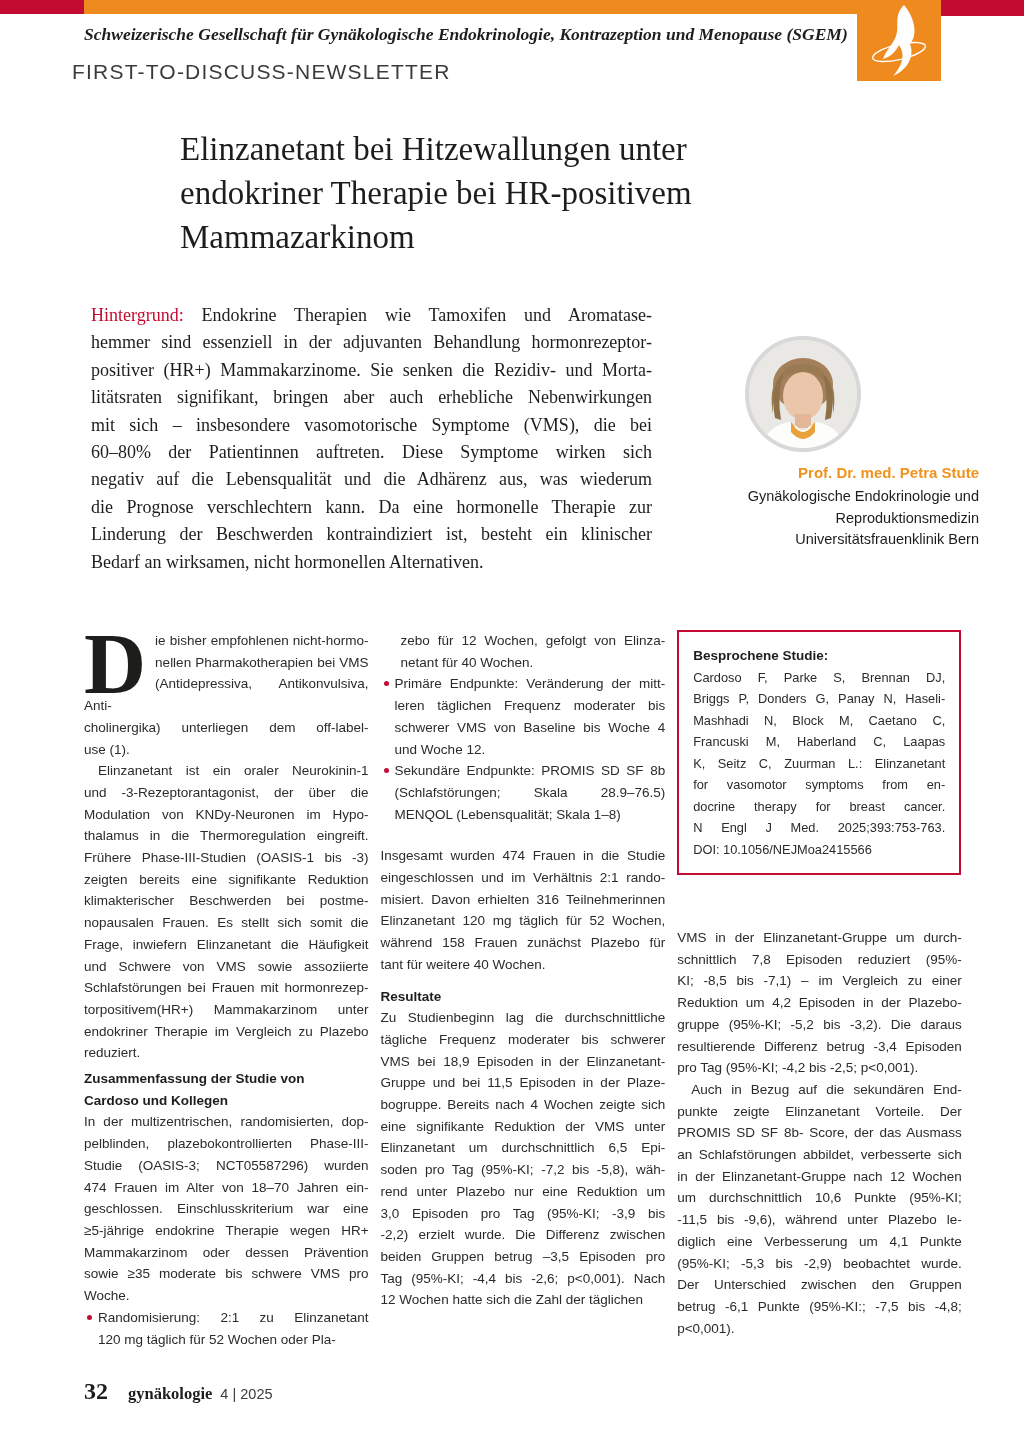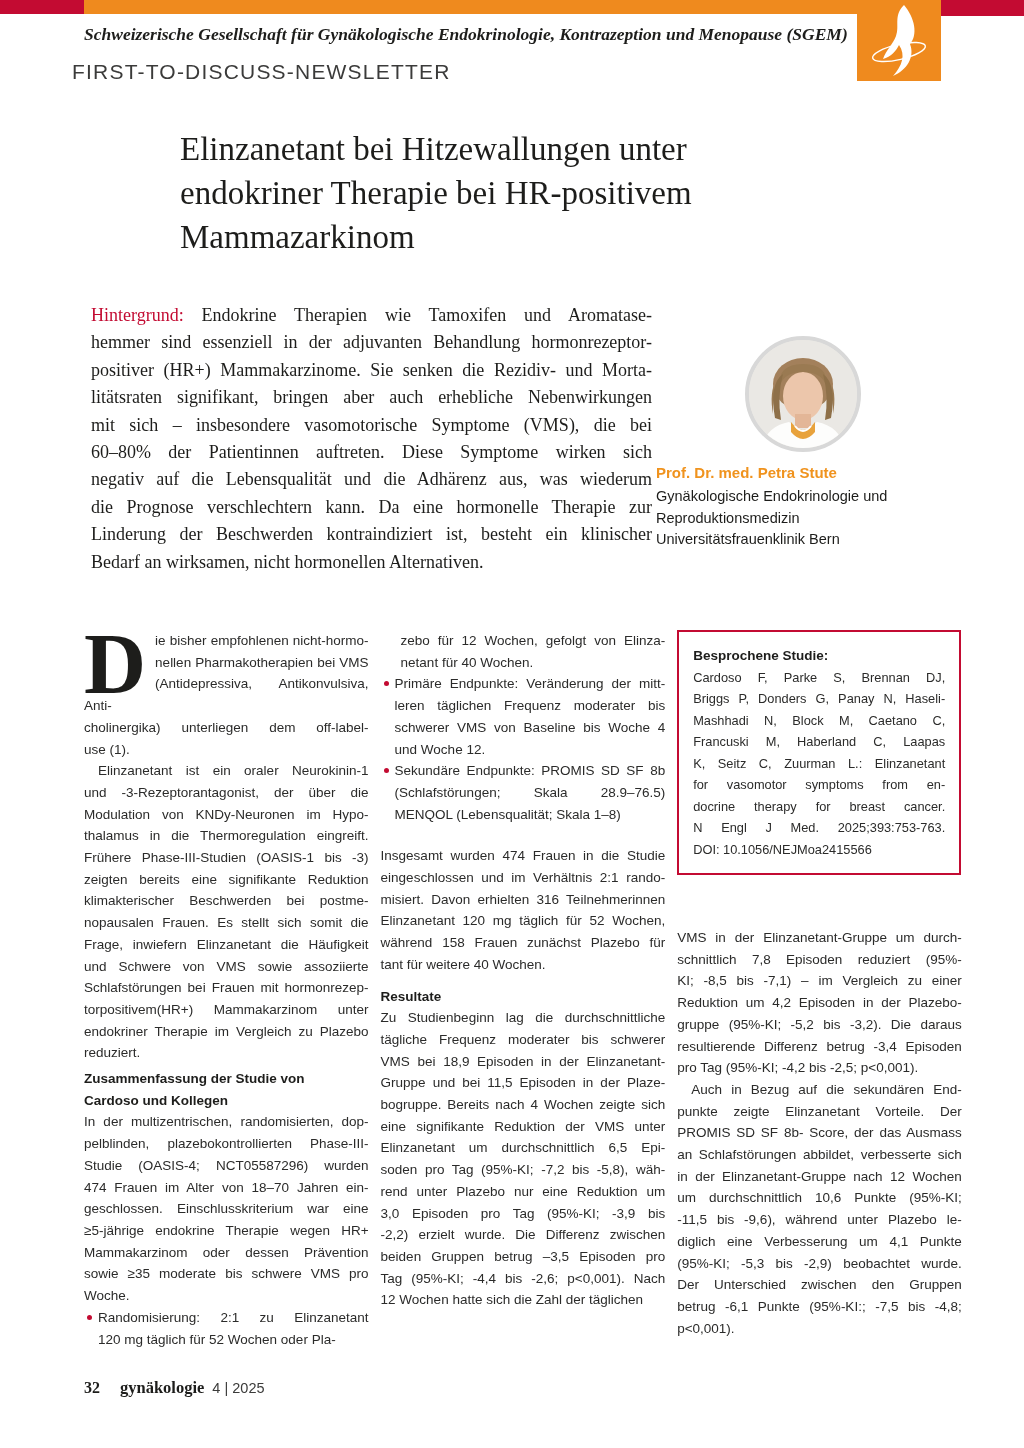--- a/index.html
+++ b/index.html
@@ -28,21 +28,21 @@
   .intro{position:absolute;left:91px;top:302px;width:561px;
          font-family:"Liberation Serif","DejaVu Serif",serif;font-size:18px;line-height:27.4px;color:var(--text);}
   .intro .red{color:var(--red);}
   .tline{text-align:justify;text-align-last:justify;}
   .tline:last-child{text-align-last:left;}
   .intro-l1{text-align:justify;text-align-last:justify;}
   
   .portrait{position:absolute;left:745px;top:336px;width:116px;height:116px;border-radius:50%;
             border:4px solid var(--ring);overflow:hidden;background:#eae8e4;}
   .portrait svg{display:block;width:108px;height:108px;}
-  .caption{position:absolute;left:656px;top:464px;width:280px;text-align:left;}
+  .caption{position:absolute;left:699px;top:464px;width:280px;text-align:right;}
   .author-name{font-size:15px;font-weight:bold;color:var(--orange_name);margin-bottom:5px;}
   .author-affil{font-size:14.5px;line-height:21.5px;color:var(--text);white-space:pre-line;}
   
   .cols{position:absolute;left:84px;top:630px;width:878px;display:flex;gap:12px;
         font-size:13.5px;line-height:21.7px;color:var(--body);}
   .col{width:284.6px;flex:0 0 284.6px;}
   .dropcap{float:left;font-family:"Liberation Serif","DejaVu Serif",serif;font-weight:bold;
            font-size:86px;line-height:62px;color:var(--text);margin:3px 9px 0 0;}
   .indent-first .tline:first-child{padding-left:14px;}
   .subhead{font-size:13.5px;line-height:21.7px;font-weight:bold;color:var(--text);
@@ -52,21 +52,21 @@
   .bullet{display:flex;}
   .bullet .dot{flex:none;width:5px;height:5px;border-radius:50%;background:var(--red);margin:8px 0 0 3px;}
   .bullet .btext{flex:1;margin-left:6px;}
   .bullet.cont{padding-left:14px;}
   
   .study-box{width:284px;border:2px solid var(--red);padding:13px 14px;margin-bottom:52px;
              font-size:12.8px;line-height:21.5px;color:var(--body);}
   .box-head{font-weight:bold;font-size:13.5px;color:var(--text);}
   
   .footer{position:absolute;left:84px;top:1378px;display:flex;align-items:baseline;}
-  .pageno{font-family:"Liberation Serif","DejaVu Serif",serif;font-weight:bold;font-size:16px;color:var(--text);}
+  .pageno{font-family:"Liberation Serif","DejaVu Serif",serif;font-weight:bold;font-size:24px;color:var(--text);}
   .journal{font-family:"Liberation Serif","DejaVu Serif",serif;font-weight:bold;font-size:16.5px;
            color:var(--text);margin-left:20px;}
   .issue{font-size:14.5px;color:var(--muted);margin-left:8px;}
 </style>
 </head>
 <body>
 
 <div class="page">
 
   <div class="bar-left"></div>
@@ -154,21 +154,21 @@
           <div class="tline">Schlafstörungen bei Frauen mit hormonrezep-</div>
           <div class="tline">torpositivem(HR+) Mammakarzinom unter</div>
           <div class="tline">endokriner Therapie im Vergleich zu Plazebo</div>
           <div class="tline">reduziert.</div>
         </div>
       <h3 class="subhead">Zusammenfassung der Studie von
 Cardoso und Kollegen</h3>
       <div class="para">
           <div class="tline">In der multizentrischen, randomisierten, dop-</div>
           <div class="tline">pelblinden, plazebokontrollierten Phase-III-</div>
-          <div class="tline">Studie (OASIS-4; NCT05587296) wurden</div>
+          <div class="tline">Studie (OASIS-3; NCT05587296) wurden</div>
           <div class="tline">474 Frauen im Alter von 18–70 Jahren ein-</div>
           <div class="tline">geschlossen. Einschlusskriterium war eine</div>
           <div class="tline">≥5-jährige endokrine Therapie wegen HR+</div>
           <div class="tline">Mammakarzinom oder dessen Prävention</div>
           <div class="tline">sowie ≥35 moderate bis schwere VMS pro</div>
           <div class="tline">Woche.</div>
         </div>
       <div class="bullet">
         <span class="dot"></span>
         <div class="btext">

